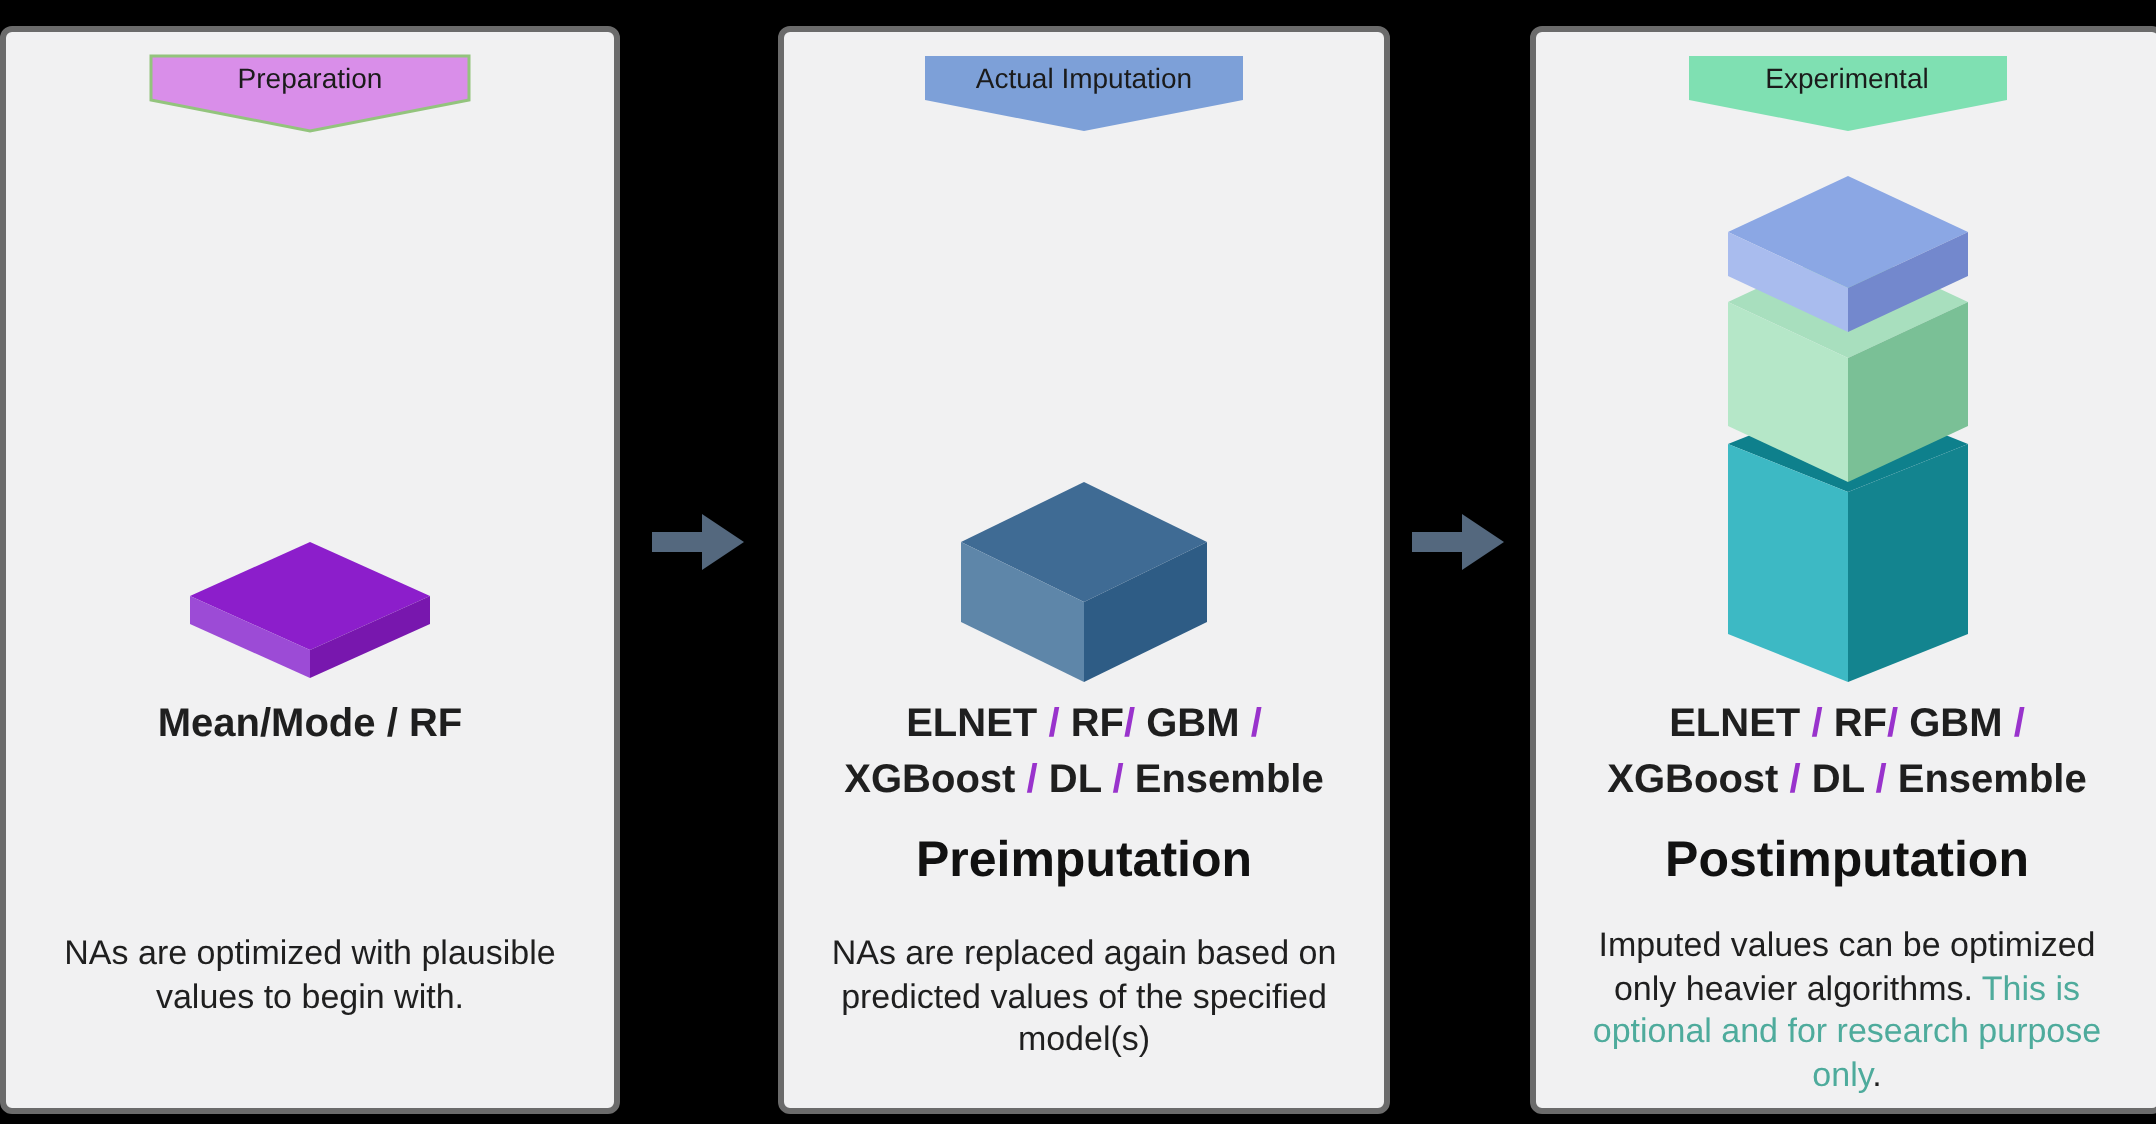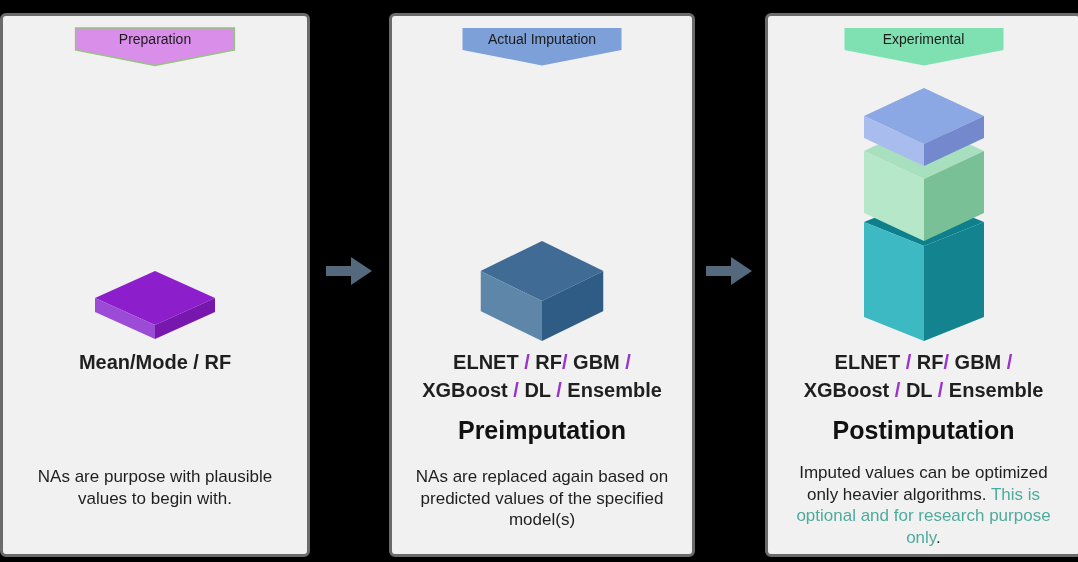--- a/index.html
+++ b/index.html
@@ -71,21 +71,21 @@
       <polygon points="0,27 60,54 60,68 0,41" fill="#9c4bd6"></polygon>
       <polygon points="60,54 120,27 120,41 60,68" fill="#7817ae"></polygon>
     </svg>
   </div>
 
   <div class="algo">
       <div class="algo-line"><span>Mean/Mode / RF</span></div>
     </div>
 
 
-  <p class="desc"><span>NAs are purpose with plausible values to begin with.</span></p>
+  <p class="desc"><span>NAs are optimized with plausible values to begin with.</span></p>
 </section>
 
 <div class="arrow arrow-1">
   <svg width="46" height="28" viewBox="0 0 46 28">
     <rect x="0" y="9" width="25" height="10" fill="#54687e"></rect>
     <polygon points="25,0 46,14 25,28" fill="#54687e"></polygon>
   </svg>
 </div>
 
 <section class="panel panel-p2">

